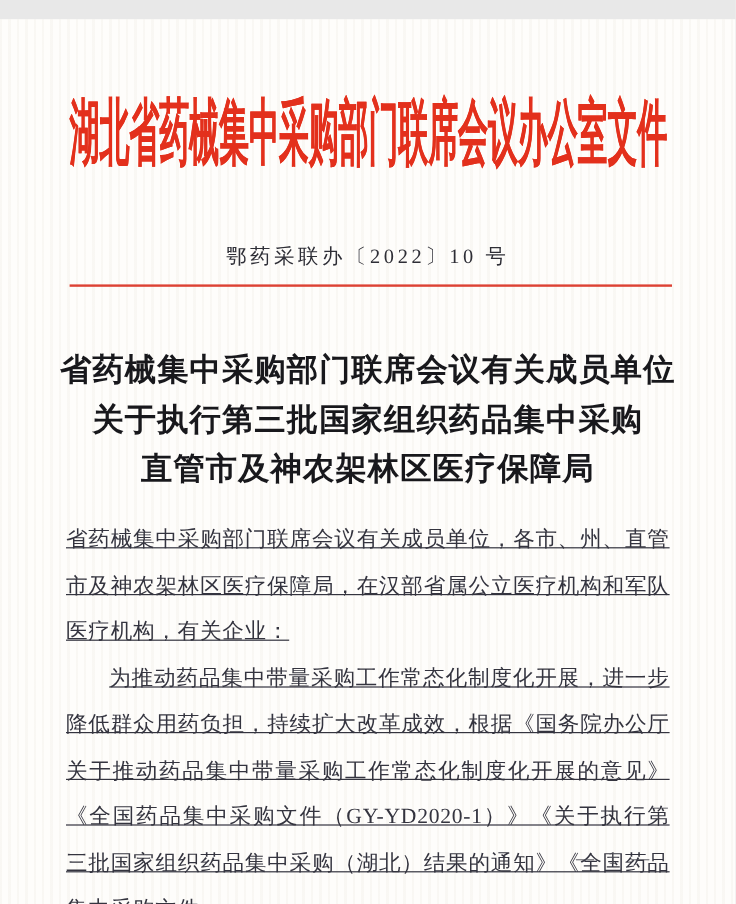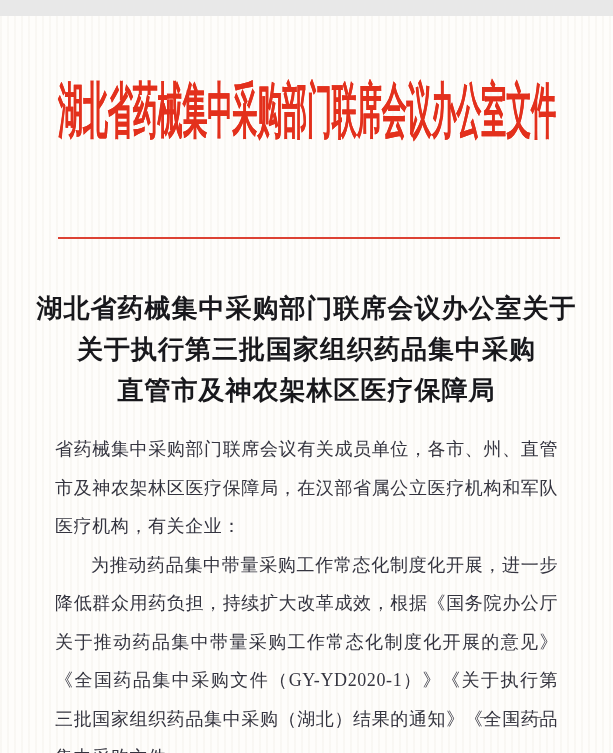--- a/index.html
+++ b/index.html
@@ -82,20 +82,21 @@
     left: 55px;
     width: 503px;
     font-size: 18px;
     line-height: 38.5px;
     letter-spacing: 0.6px;
     color: #34343f;
     text-align: justify;
   }
   .body-text p {
     margin: 0;
+    text-decoration: underline;
   }
   .body-text p.indent {
     text-indent: 2em;
   }
   
   .page-number {
     position: absolute;
     top: 692px;
     left: 420px;
     width: 185px;
@@ -107,25 +108,26 @@
 </style>
 </head>
 <body>
 
 <div class="page">
 
   <div class="masthead">
     <span class="stretched">湖北省药械集中采购部门联席会议办公室文件</span>
   </div>
 
+  <div class="doc-number">鄂药采联办〔2022〕10 号</div>
 
   <div class="red-divider"></div>
 
   <div class="doc-title">
-    <div>湖北省药械集中采购部门联席会议办公室关于</div>
+    <div>省药械集中采购部门联席会议有关成员单位</div>
     <div>关于执行第三批国家组织药品集中采购</div>
     <div>直管市及神农架林区医疗保障局</div>
   </div>
 
   <div class="body-text">
     <p>省药械集中采购部门联席会议有关成员单位，各市、州、直管市及神农架林区医疗保障局，在汉部省属公立医疗机构和军队医疗机构，有关企业：</p>
     <p class="indent">为推动药品集中带量采购工作常态化制度化开展，进一步降低群众用药负担，持续扩大改革成效，根据《国务院办公厅关于推动药品集中带量采购工作常态化制度化开展的意见》《全国药品集中采购文件（GY-YD2020-1）》《关于执行第三批国家组织药品集中采购（湖北）结果的通知》《全国药品集中采购文件</p>
   </div>
 
   <div class="page-number">— 1 —</div>

